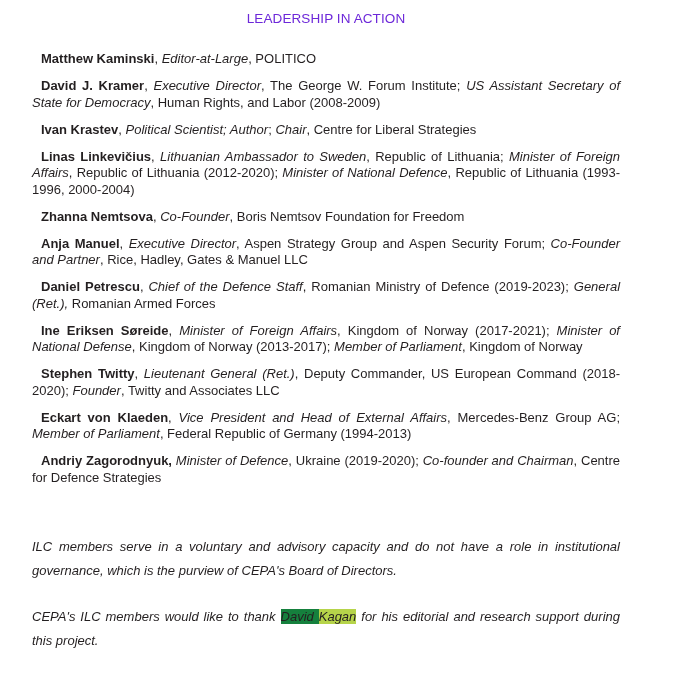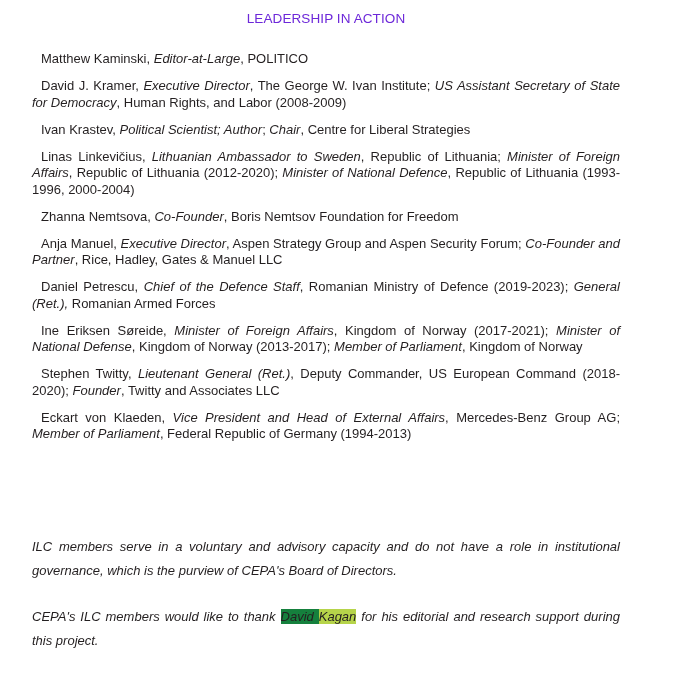--- a/index.html
+++ b/index.html
@@ -5,44 +5,45 @@
     html, body { margin: 0; padding: 0; background: #ffffff; }
     body { width: 678px; height: 674px; overflow: hidden; position: relative; font-family: "Liberation Sans", sans-serif; color: #231f20; }
     .page-title {
       position: absolute; top: 11px; left: 0; width: 652px; text-align: center;
       font-size: 13.5px; color: #6d28d9; letter-spacing: 0.1px;
     }
     .members { position: absolute; left: 32px; top: 51px; width: 588px; }
     .member {
       font-size: 13px; line-height: 16.5px; text-align: justify; margin: 0 0 10.5px 0;
     }
-    .member b { font-weight: normal; padding-left: 9px; }
+    .member b { font-weight: bold; padding-left: 9px; }
     .member i { }
     .note {
       position: absolute; left: 32px; width: 588px; font-size: 13px; line-height: 24px;
       text-align: justify; font-style: italic;
     }
     .note-1 { top: 522px; }
     .note-2 { top: 592px; }
     .hl-blue { background: #15803d; }
     .hl-green { background: #b6d44a; }
   </style>
 </head>
 <body>
 
 <div class="page-title">LEADERSHIP IN ACTION</div>
 
 <div class="members">
   <p class="member"><b>Matthew Kaminski</b><span>, </span><i>Editor-at-Large</i><span>, POLITICO</span></p>
-  <p class="member"><b>David J. Kramer</b><span>, </span><i>Executive Director</i><span>, The George W. Ivan Institute; </span><i>US Assistant Secretary of State for Democracy</i><span>, Human Rights, and Labor (2008-2009)</span></p>
+  <p class="member"><b>David J. Kramer</b><span>, </span><i>Executive Director</i><span>, The George W. Forum Institute; </span><i>US Assistant Secretary of State for Democracy</i><span>, Human Rights, and Labor (2008-2009)</span></p>
   <p class="member"><b>Ivan Krastev</b><span>, </span><i>Political Scientist; Author</i><span>; </span><i>Chair</i><span>, Centre for Liberal Strategies</span></p>
   <p class="member"><b>Linas Linkevičius</b><span>, </span><i>Lithuanian Ambassador to Sweden</i><span>, Republic of Lithuania; </span><i>Minister of Foreign Affairs</i><span>, Republic of Lithuania (2012-2020); </span><i>Minister of National Defence</i><span>, Republic of Lithuania (1993-1996, 2000-2004)</span></p>
   <p class="member"><b>Zhanna Nemtsova</b><span>, </span><i>Co-Founder</i><span>, Boris Nemtsov Foundation for Freedom</span></p>
   <p class="member"><b>Anja Manuel</b><span>, </span><i>Executive Director</i><span>, Aspen Strategy Group and Aspen Security Forum; </span><i>Co-Founder and Partner</i><span>, Rice, Hadley, Gates &amp; Manuel LLC</span></p>
   <p class="member"><b>Daniel Petrescu</b><span>, </span><i>Chief of the Defence Staff</i><span>, Romanian Ministry of Defence (2019-2023); </span><i>General (Ret.),</i><span> Romanian Armed Forces</span></p>
   <p class="member"><b>Ine Eriksen Søreide</b><span>, </span><i>Minister of Foreign Affairs</i><span>, Kingdom of Norway (2017-2021); </span><i>Minister of National Defense</i><span>, Kingdom of Norway (2013-2017); </span><i>Member of Parliament</i><span>, Kingdom of Norway</span></p>
   <p class="member"><b>Stephen Twitty</b><span>, </span><i>Lieutenant General (Ret.)</i><span>, Deputy Commander, US European Command (2018-2020); </span><i>Founder</i><span>, Twitty and Associates LLC</span></p>
   <p class="member"><b>Eckart von Klaeden</b><span>, </span><i>Vice President and Head of External Affairs</i><span>, Mercedes-Benz Group AG; </span><i>Member of Parliament</i><span>, Federal Republic of Germany (1994-2013)</span></p>
+  <p class="member"><b>Andriy Zagorodnyuk,</b><span> </span><i>Minister of Defence</i><span>, Ukraine (2019-2020); </span><i>Co-founder and Chairman</i><span>, Centre for Defence Strategies</span></p>
 </div>
 
 <p class="note note-1">ILC members serve in a voluntary and advisory capacity and do not have a role in institutional governance, which is the purview of CEPA's Board of Directors.</p>
 
 <p class="note note-2"><span>CEPA's ILC members would like to thank </span><span class="hl-blue">David</span><span class="hl-blue"> </span><span class="hl-green">Kagan</span><span class="hl-blue">​</span><span> for his editorial and research support during this project.</span></p>
 
 </body></html>

